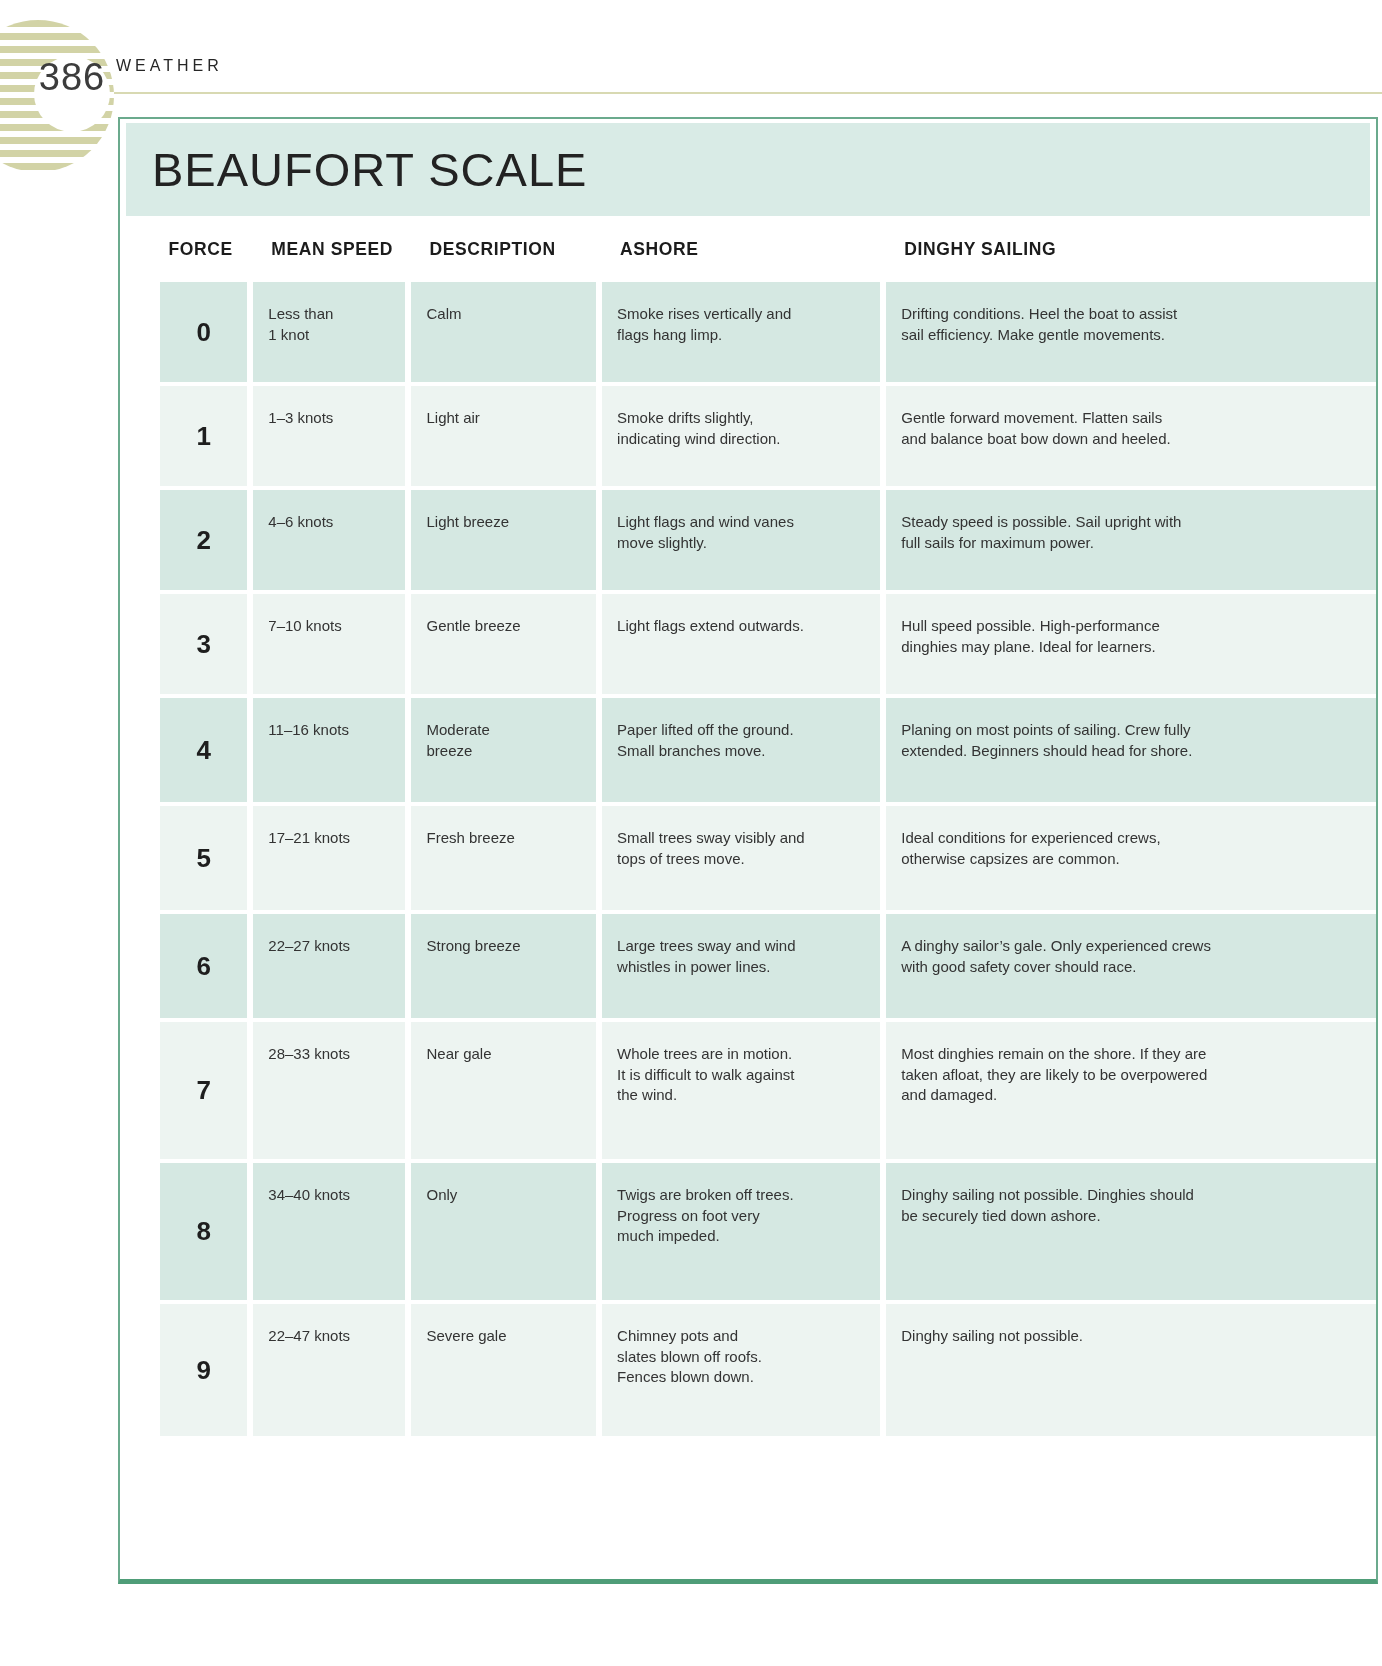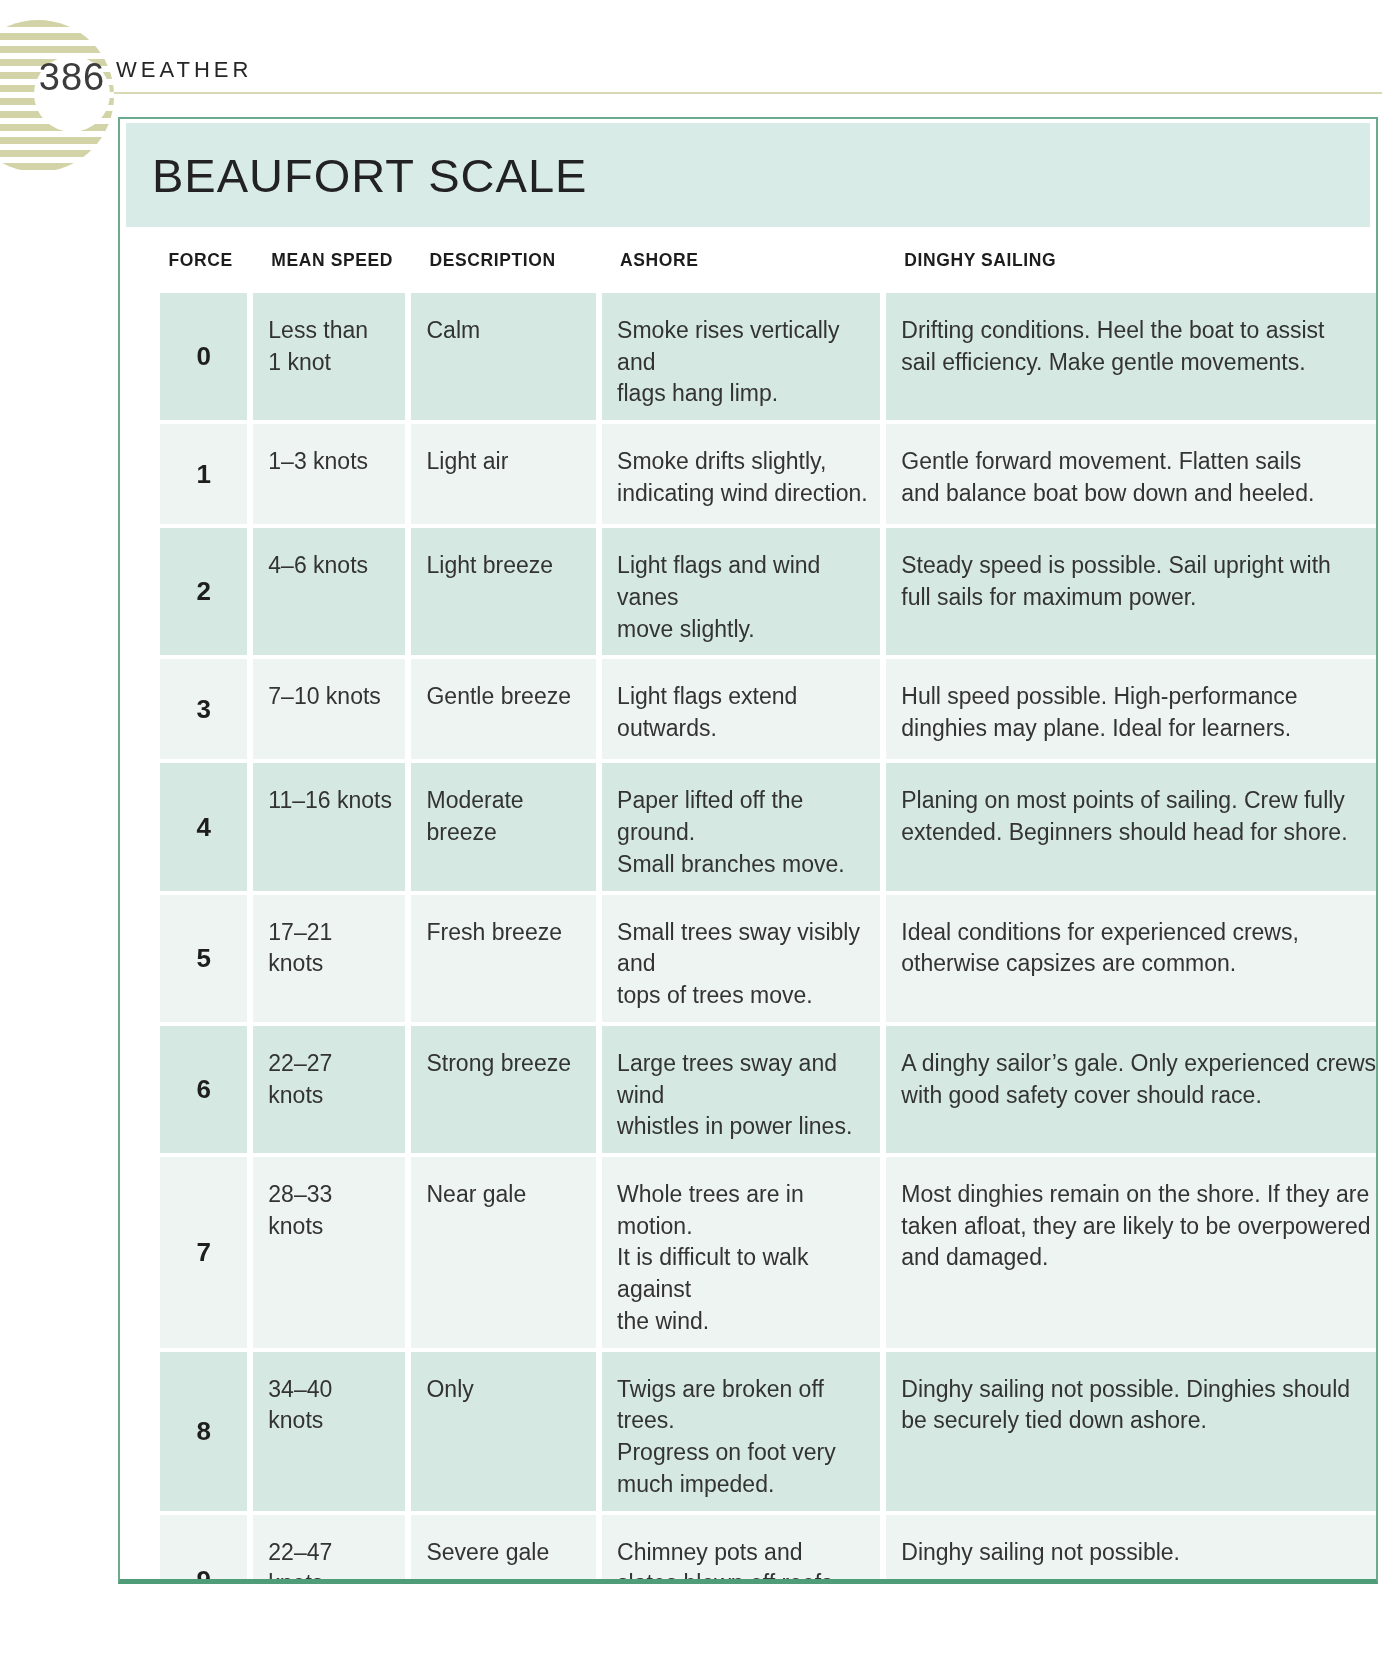--- a/index.html
+++ b/index.html
@@ -43,21 +43,21 @@
     justify-content: center;
     font-size: 38px;
     font-weight: 300;
     letter-spacing: 1px;
     color: #3c3c3c;
   }
   .section-label {
     position: absolute;
     left: 116px;
     top: 57px;
-    font-size: 22px;
+    font-size: 16px;
     letter-spacing: 4px;
     color: #262626;
   }
   .header-rule {
     position: absolute;
     left: 114px;
     top: 92px;
     right: 0;
     height: 2px;
     background: #d8d9b2;
@@ -71,21 +71,21 @@
     width: 1260px;
     height: 1467px;
     box-sizing: border-box;
     border: 2px solid #6baa8d;
     border-bottom: 5px solid #4f9d78;
     background: #ffffff;
     overflow: hidden;
   }
   .title-band {
     margin: 4px 6px 0 6px;
-    height: 104px;
+    height: 93px;
     background: #d9ebe6;
     display: flex;
     align-items: center;
     box-sizing: border-box;
     padding-left: 26px;
     font-size: 47px;
     letter-spacing: 1px;
     color: #222222;
   }
   table.beaufort {
@@ -110,21 +110,21 @@
     vertical-align: middle;
     padding: 14px 6px 14px 18px;
     background: #ffffff;
     height: 30px;
   }
   th.force-h { text-align: center; padding-left: 0; }
 
   td {
     vertical-align: top;
     padding: 22px 12px 10px 15px;
-    font-size: 23px;
+    font-size: 15px;
     line-height: 1.38;
     color: #333333;
     white-space: pre-line;
   }
   td.force {
     vertical-align: middle;
     text-align: center;
     padding: 0 4px;
     font-size: 26px;
     font-weight: 700;

